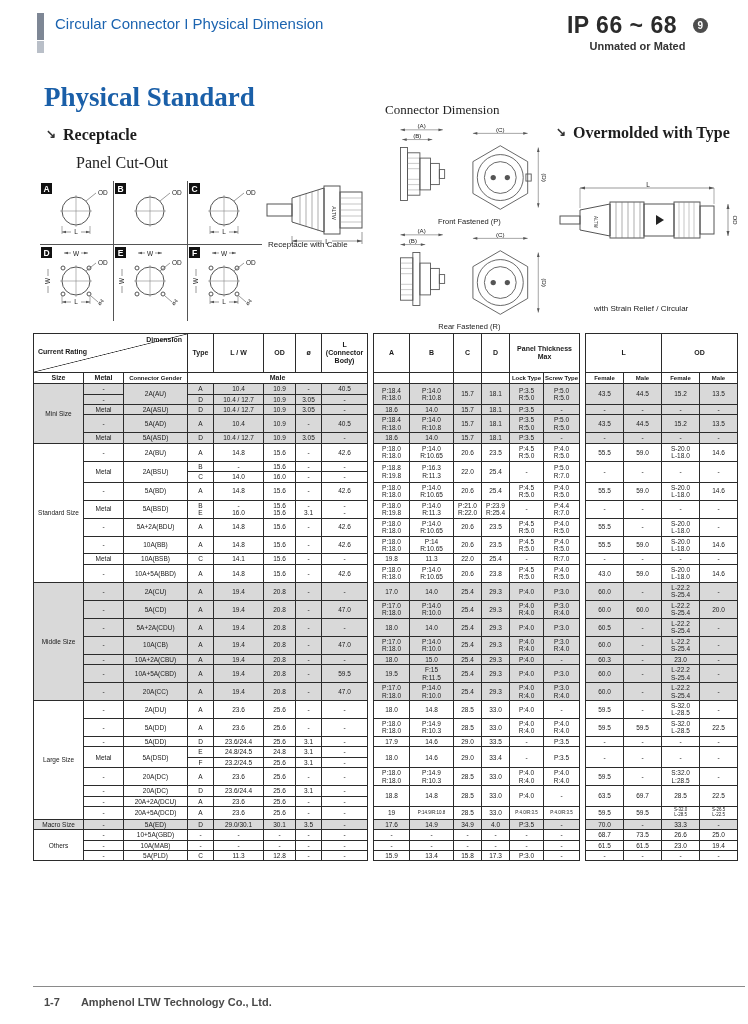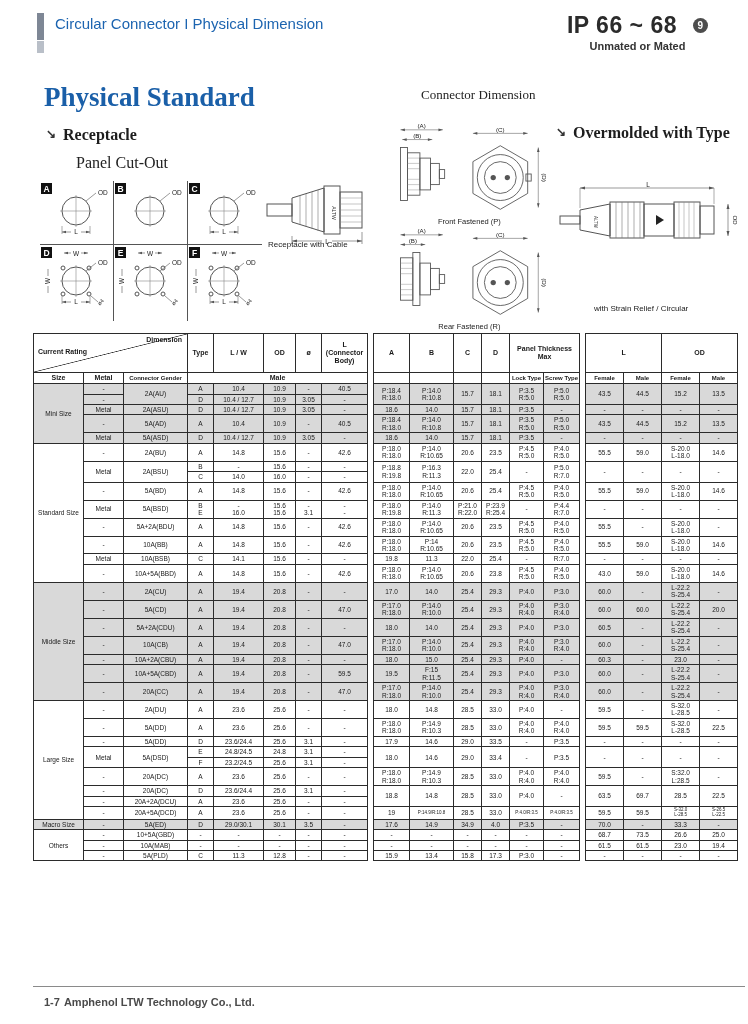--- a/index.html
+++ b/index.html
@@ -10,22 +10,22 @@
   .accent-bar2{position:absolute;left:37px;top:41px;width:7px;height:12px;background:#b9bfc8;}
   .hdr-title{position:absolute;left:55px;top:15px;font-size:15px;color:#1c64b0;}
   .hdr-sub{position:absolute;left:55px;top:35px;font-size:12px;font-weight:bold;color:#3f3f3f;}
   .ip-block{position:absolute;right:40px;top:12px;text-align:center;}
   .ip-line{font-size:23px;font-weight:bold;color:#2b2b2b;letter-spacing:0.5px;display:flex;align-items:center;gap:16px;}
   .badge{width:15px;height:15px;border-radius:50%;background:#4d4d4d;color:#fff;font-size:10px;
          display:inline-flex;align-items:center;justify-content:center;font-weight:bold;}
   .ip-note{font-size:11px;font-weight:bold;color:#333;margin-top:1px;}
   .page-title{position:absolute;left:44px;top:82px;font-family:"Liberation Serif",serif;
               font-size:27px;font-weight:bold;color:#1a5fa8;}
-  .conn-dim-label{position:absolute;left:385px;top:87px;font-family:"Liberation Serif",serif;
-              font-size:13px;color:#222;margin-left:36px;}
+  .conn-dim-label{position:absolute;left:385px;top:102px;font-family:"Liberation Serif",serif;
+              font-size:13px;color:#222;}
   .sec-head{position:absolute;font-family:"Liberation Serif",serif;font-weight:bold;font-size:16px;color:#1d1d1d;
             display:flex;gap:7px;line-height:1.15;}
   .sec-head .arrow{font-size:12px;margin-top:2px;color:#333;}
   .recep-head{left:46px;top:126px;}
   .over-head{left:556px;top:124px;width:186px;}
   .panel-cutout{position:absolute;left:76px;top:154px;font-family:Liberation Serif, serif;font-size:16px;color:#222;}
   
   .cutouts{position:absolute;left:40px;top:181px;display:grid;grid-template-columns:74px 74px 74px;
            grid-template-rows:64px 76px;}
   .cutcell{position:relative;}
@@ -46,21 +46,21 @@
   td.gt,th.gt{border-top:1.6px solid #111 !important;}
   td.tiny{font-size:4.5px;line-height:1.05;}
   th.diagcell{position:relative;padding:0;height:36px;}
   .diaginner{position:absolute;inset:0;
      background:linear-gradient(to bottom right,rgba(0,0,0,0) calc(50% - 0.7px),#333 50%,rgba(0,0,0,0) calc(50% + 0.7px));}
   .diag-top{position:absolute;top:2px;right:5px;font-size:7px;font-weight:bold;}
   .diag-bot{position:absolute;left:4px;top:14px;font-size:7px;font-weight:bold;}
   
   .foot-rule{position:absolute;left:33px;top:986px;width:712px;height:0;border-top:1.5px solid #8a8a8a;}
   .footer{position:absolute;left:44px;top:996px;font-size:11px;font-weight:bold;color:#4a4a4a;}
-  .footer .co{margin-left:4px;}
+  .footer .co{margin-left:21px;}
 </style>
 </head>
 <body>
 
 <div class="page">
 
   <div class="accent-bar1"></div>
   <div class="accent-bar2"></div>
   <div class="hdr-title">Circular Connector I Physical Dimension</div>
   <div class="ip-block">

